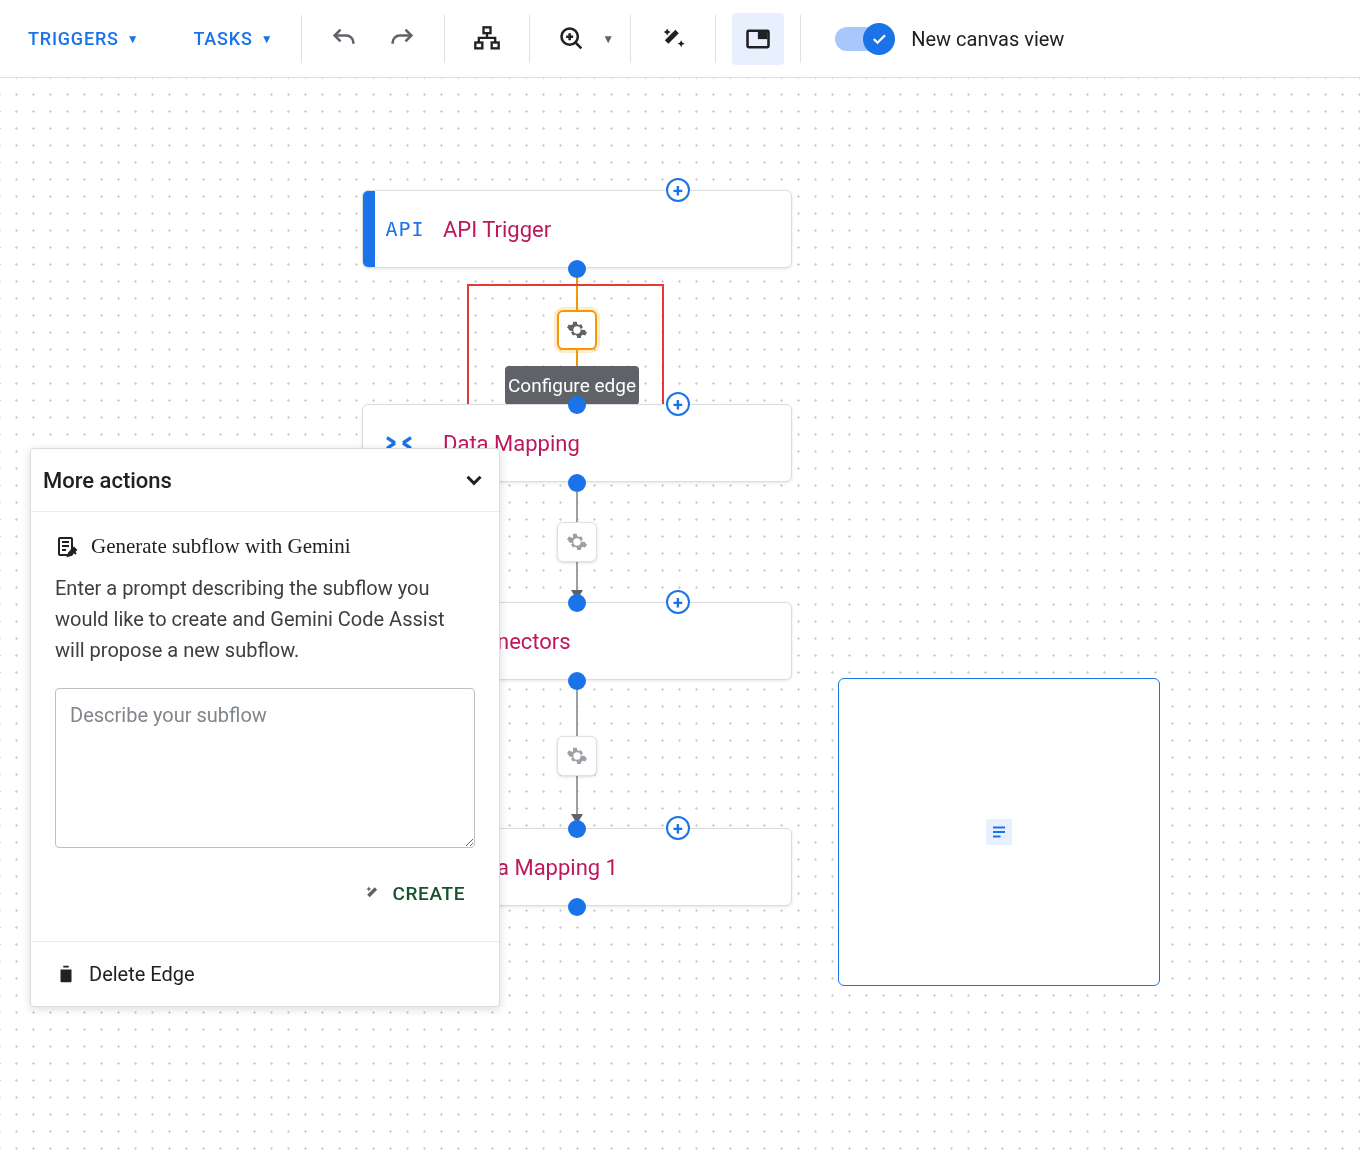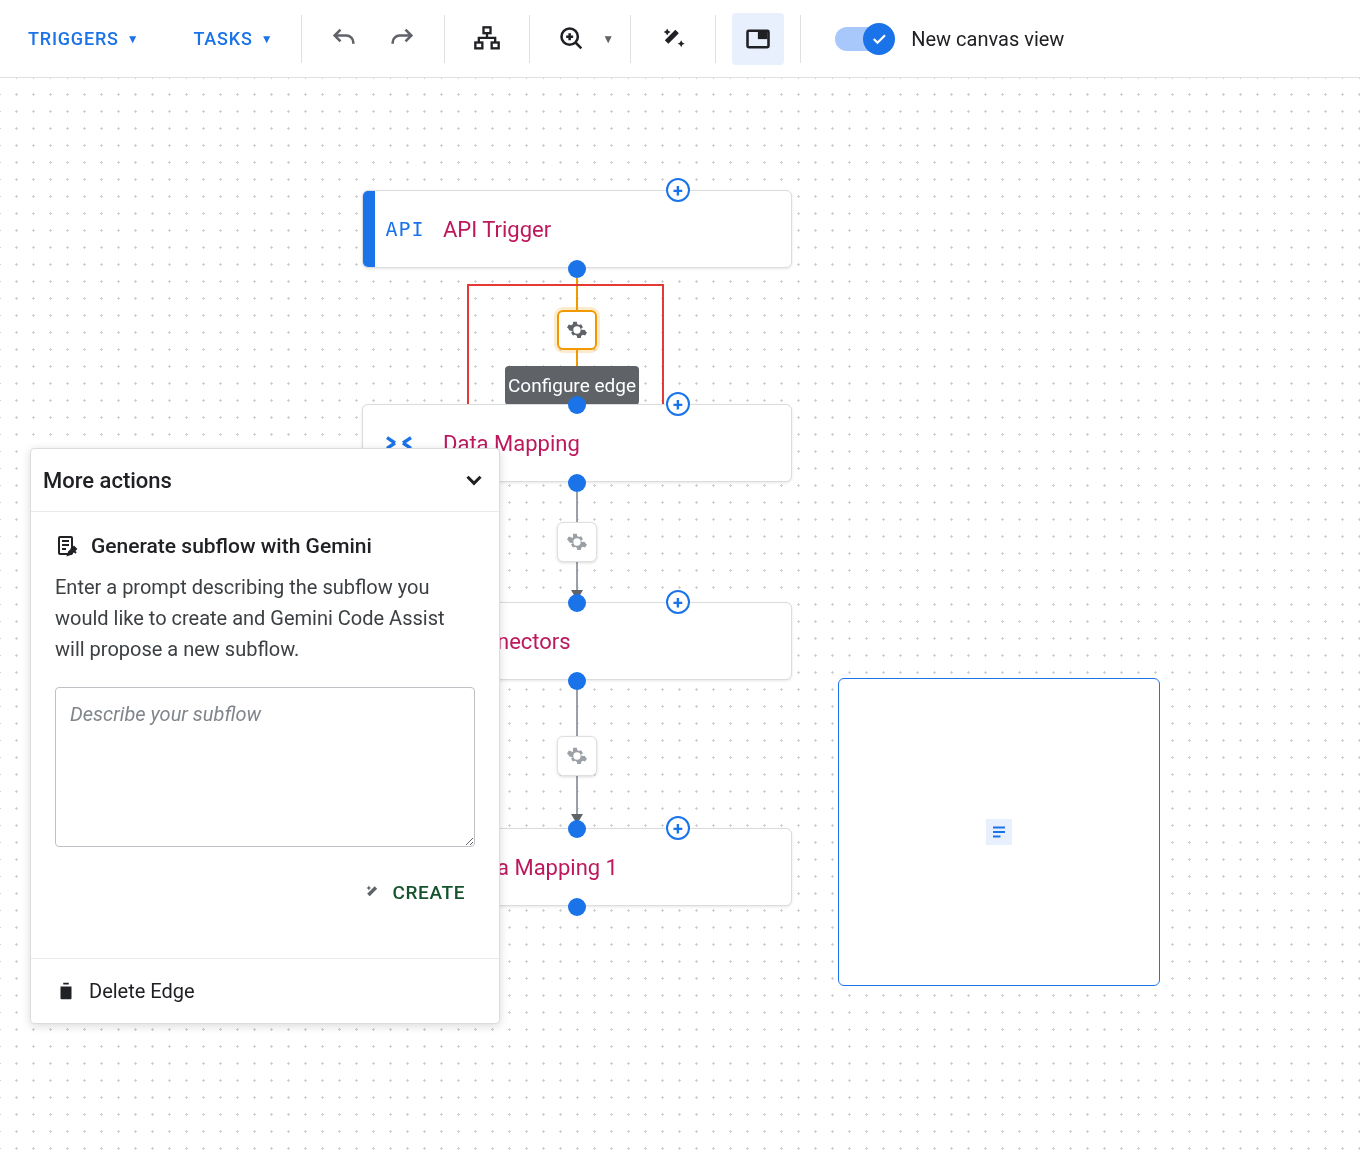--- a/index.html
+++ b/index.html
@@ -175,55 +175,54 @@
   .panel-header {
     display: flex;
     justify-content: space-between;
     align-items: center;
     padding: 18px 12px;
     border-bottom: 1px solid #e8eaed;
     cursor: pointer;
   }
   .panel-header .title { font-size: 22px; font-weight: 500; color: #202124; }
   .panel-section { padding: 22px 24px 20px; }
-  .gen-row { display: flex; align-items: center; gap: 12px; margin-bottom: 14px; }
+  .gen-row { display: flex; align-items: center; gap: 12px; margin-bottom: 14px; font-family: Liberation Serif, serif; }
   .gen-row .gen-title { font-size: 21px; font-weight: 500; color: #202124; }
   .gen-row svg { width: 24px; height: 24px; }
   .gen-desc { font-size: 20px; color: #3c4043; line-height: 1.55; margin-bottom: 22px; }
   .panel textarea {
     width: 100%;
     height: 160px;
     border: 1px solid #bdc1c6;
     border-radius: 4px;
     padding: 14px;
     font-size: 20px;
     font-family: inherit;
     resize: both;
     color: #3c4043;
-    font-style: italic;
   }
   .panel textarea::placeholder { color: #80868b; }
   .create-row { display: flex; justify-content: flex-end; margin-top: 22px; }
   .create-btn {
     display: flex; align-items: center; gap: 10px;
     color: #14532d;
     font-size: 19px;
     font-weight: 500;
     letter-spacing: 0.6px;
     cursor: pointer;
     padding: 8px 10px;
   }
   .delete-row {
     border-top: 1px solid #e8eaed;
     padding: 20px 24px;
     display: flex; align-items: center; gap: 12px;
     font-size: 20px;
     color: #202124;
     cursor: pointer;
-    margin-top: 26px;
+    margin-top: 8px;
   }
 
   
   .side-box {
     position: absolute;
     border: 1.5px solid #1a73e8;
     border-radius: 6px;
     background: #fff;
     width: 322px;
     height: 308px;

